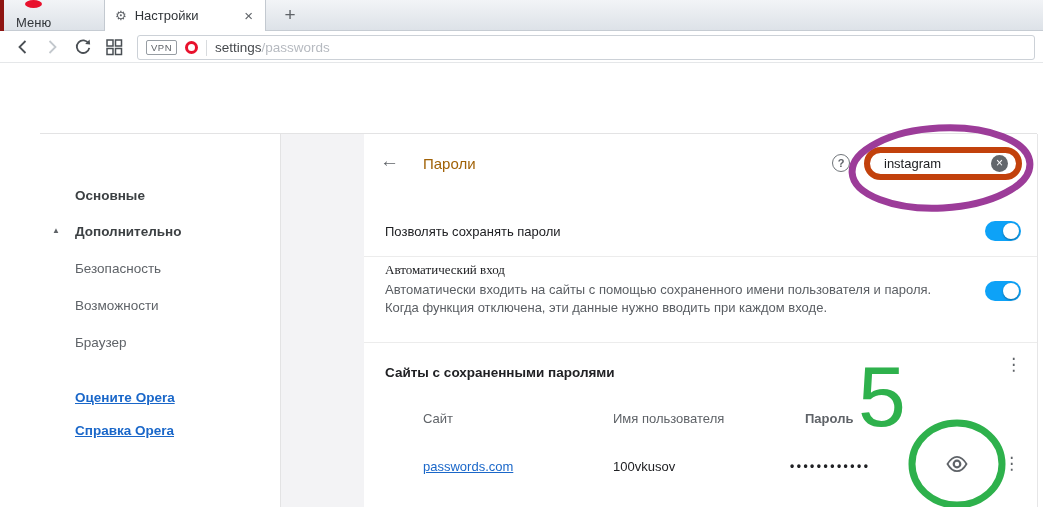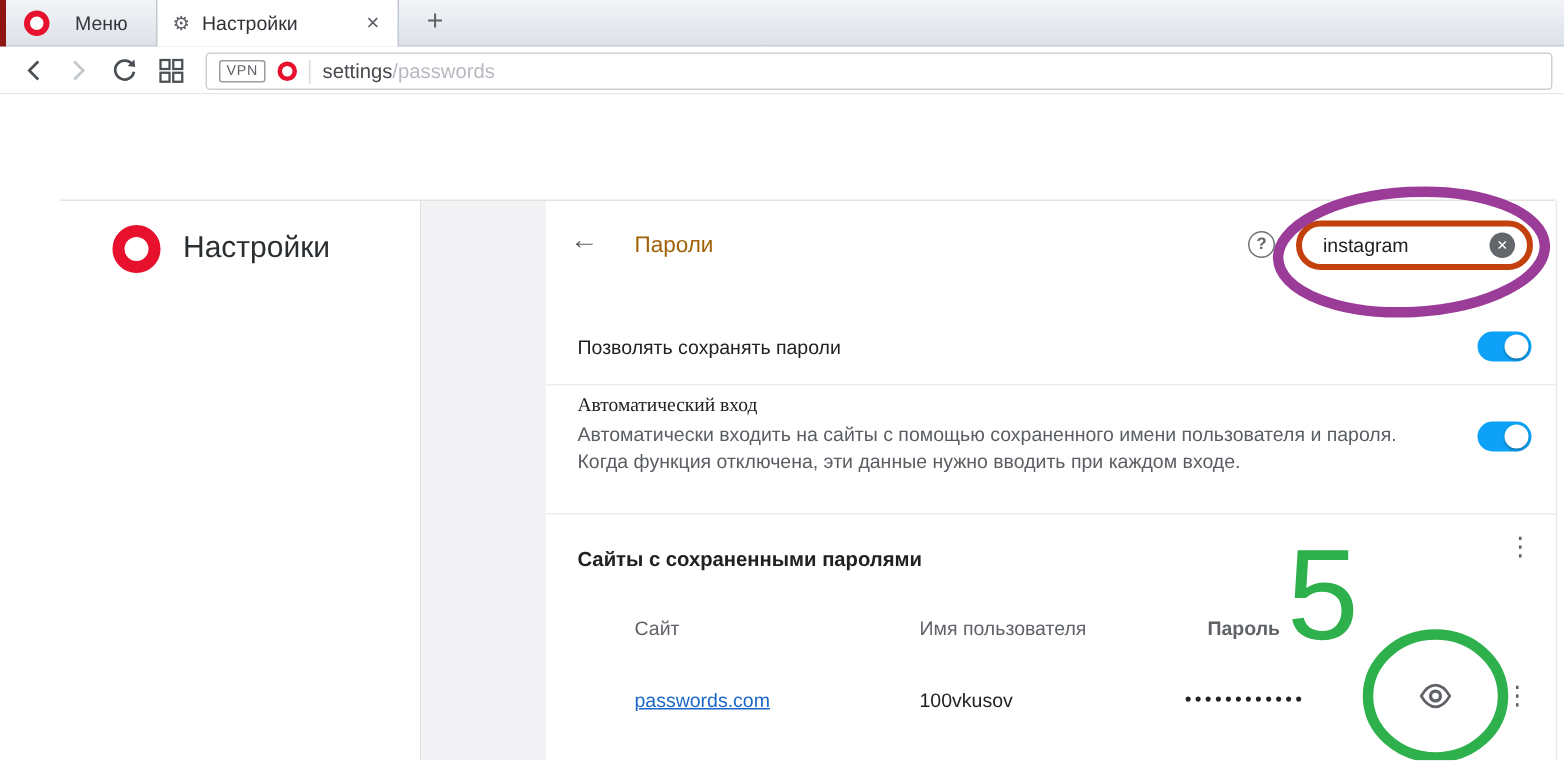--- a/index.html
+++ b/index.html
@@ -3,21 +3,21 @@
 <meta charset="utf-8">
 <style>
   * { margin:0; padding:0; box-sizing:border-box; }
   body { font-family:"Liberation Sans","DejaVu Sans",sans-serif; background:#fff; }
   .screen { position:relative; width:1043px; height:507px; background:#fff; overflow:hidden; }
 
   
   .titlebar { position:absolute; left:0; top:0; width:1043px; height:31px;
     background:linear-gradient(#f2f4f7,#dde2e8); border-bottom:1px solid #c6ccd3; }
   .red-strip { position:absolute; left:0; top:0; width:4px; height:31px; background:#8e1512; }
-  .menu-btn { position:absolute; left:8px; top:0; height:30px; display:flex; align-items:center; gap:17px; padding:0 8px; cursor:default; }
+  .menu-btn { position:absolute; left:8px; top:0; height:30px; display:flex; align-items:center; gap:7px; padding:0 8px; cursor:default;flex-direction:column; }
   .o-ring { border-radius:50%; border-style:solid; border-color:#e8112d; background:#fff; }
   .menu-ring { width:17px; height:17px; border-width:4px; }
   .menu-label { font-size:13px; color:#33373b; }
   .tab { position:absolute; left:104px; top:0; width:162px; height:31px; background:#fff;
     border-left:1px solid #c3c9d0; border-right:1px solid #c3c9d0; z-index:2;
     display:flex; align-items:center; padding:0 10px; }
   .tab-gear { font-size:13px; color:#5f6368; margin-right:8px; }
   .tab-title { flex:1; font-size:13px; color:#2f3337; white-space:nowrap; overflow:hidden; }
   .tab-close { font-size:15px; color:#5f6368; padding:0 2px; }
   .newtab-btn { position:absolute; left:276px; top:0; width:28px; height:30px; display:flex; align-items:center; justify-content:center; font-size:19px; color:#5f6368; }
@@ -49,21 +49,21 @@
   .sb-caret { position:absolute; left:12px; top:92px; font-size:8px; color:#5f6368; }
   .sb-link { position:absolute; left:35px; font-size:13.5px; font-weight:bold; color:#1a67c9; text-decoration:underline; white-space:nowrap; }
 
   
   .content { position:absolute; left:364px; top:134px; width:673px; height:373px; background:#fff; }
   .back-arrow { position:absolute; left:16px; top:16px; font-size:19px; color:#5f6368; }
   .pw-title { position:absolute; left:59px; top:21px; font-size:15px; color:#a16207; }
   .help-ic { position:absolute; left:468px; top:20px; width:18px; height:18px; border:1.5px solid #70757a; border-radius:50%;
     display:flex; align-items:center; justify-content:center; font-size:11px; color:#5f6368; font-weight:bold; }
   .search-box { position:absolute; left:500px; top:13px; width:158px; height:33px; background:#fff;
-    border:4px solid #c2410c; border-radius:17px; display:flex; align-items:center; padding:0 8px 0 14px; }
+    border:6px solid #c2410c; border-radius:17px; display:flex; align-items:center; padding:0 8px 0 14px; }
   .search-box input { border:0; outline:0; flex:1; min-width:0; font-size:13px; color:#202124; font-family:inherit; background:transparent; }
   .clear-btn { width:17px; height:17px; border-radius:50%; background:#63676c; color:#fff; font-size:12px; line-height:17px;
     display:flex; align-items:center; justify-content:center; flex:0 0 auto; }
 
   .row-label { position:absolute; left:21px; top:90px; font-size:13px; color:#202124; }
   .toggle { position:absolute; width:36px; height:20px; border-radius:10px; background:#0da2f7; }
   .toggle::after { content:""; position:absolute; right:2px; top:2px; width:16px; height:16px; border-radius:50%; background:#fff; box-shadow:0 1px 2px rgba(0,0,0,.35); }
   .toggle.t1 { left:621px; top:87px; }
   .toggle.t2 { left:621px; top:147px; }
   .divider { position:absolute; left:0; width:673px; height:1px; background:#ececec; }
@@ -132,20 +132,30 @@
       <span class="addr-url"><span>settings</span><span class="sec">/passwords</span></span>
     </div>
   </div>
 
   <div class="page-header">
     <span class="o-ring header-ring"></span>
     <span class="page-title">Настройки</span>
     <div class="hr"></div>
   </div>
 
+  <div class="sidebar">
+    <span class="sb-item strong" style="top:54px">Основные</span>
+    <span class="sb-caret">▲</span>
+    <span class="sb-item strong" style="top:90px">Дополнительно</span>
+    <span class="sb-item" style="top:127px">Безопасность</span>
+    <span class="sb-item" style="top:164px">Возможности</span>
+    <span class="sb-item" style="top:201px">Браузер</span>
+    <span class="sb-link" style="top:256px">Оцените Opera</span>
+    <span class="sb-link" style="top:289px">Справка Opera</span>
+  </div>
   <div class="sb-vline"></div>
   <div class="gutter"></div>
   <div class="right-line"></div>
 
   <div class="content">
     <span class="back-arrow">←</span>
     <span class="pw-title">Пароли</span>
     <span class="help-ic">?</span>
     <div class="search-box">
       <input type="text" value="instagram" style="">

